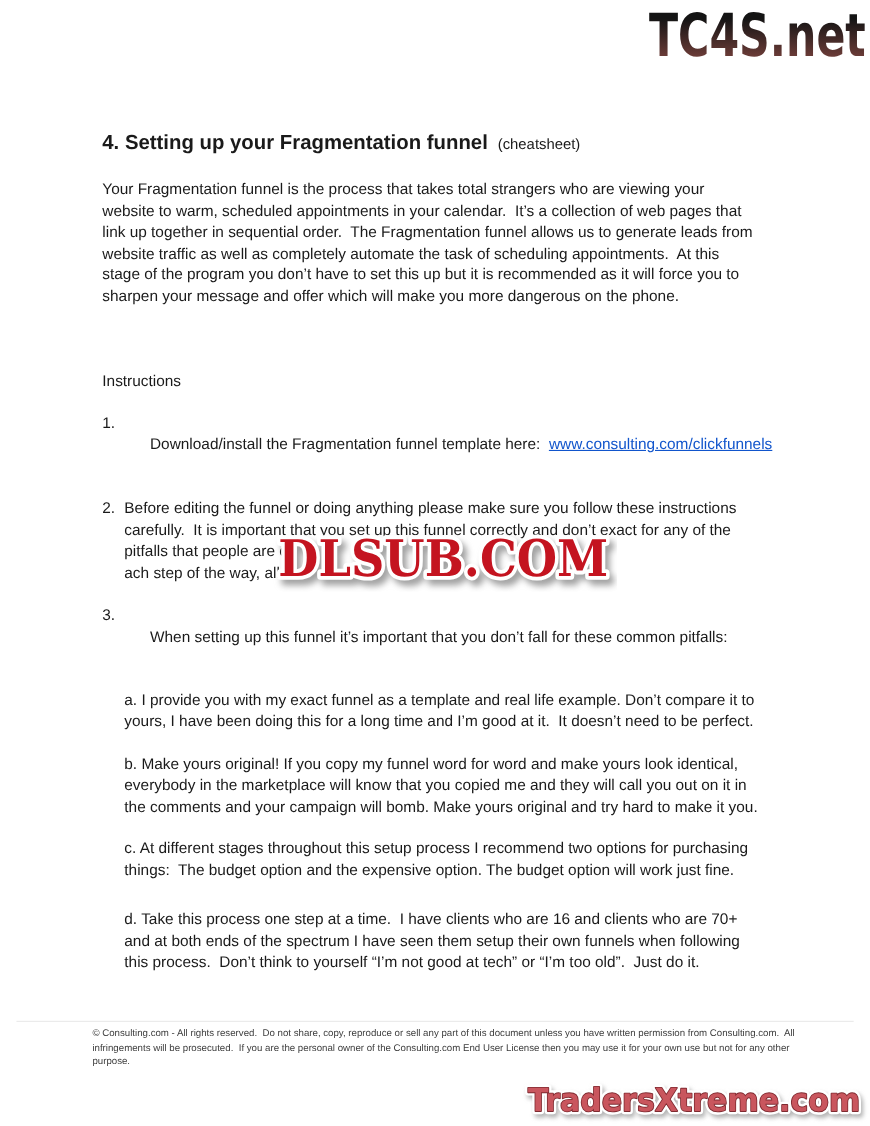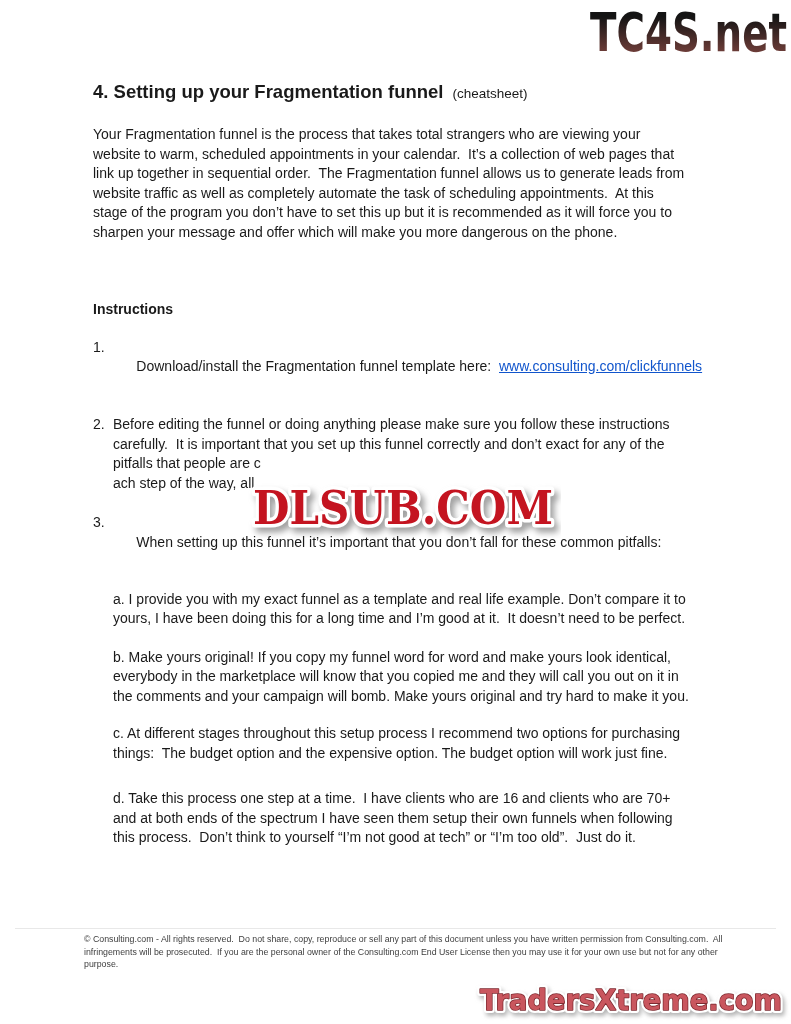--- a/index.html
+++ b/index.html
@@ -15,26 +15,26 @@
   .logo-overlay{
     position:absolute;left:30px;top:16px;
     border:1px solid #c9c9c9;background:rgba(248,248,248,0.45);
     padding:0 5px 1px 5px;white-space:nowrap;
     font-family:"DejaVu Serif","Liberation Serif",serif;
     color:rgba(45,40,40,0.88);font-size:20px;line-height:24px;
     text-decoration:underline;
   }
   .logo-overlay .small{font-size:12px;}
   
-  .content{position:absolute;left:93px;top:0;width:606px;padding-top:81px;}
+  .content{position:absolute;left:93px;top:0;width:606px;padding-top:118px;}
   .doc-title{font-size:18.5px;font-weight:bold;line-height:22px;white-space:pre;}
   .doc-title .cheat{font-weight:normal;font-size:13.5px;margin-left:9px;}
   .subhead{margin-top:48px;font-size:14px;font-weight:bold;line-height:19.5px;white-space:pre-wrap;}
   .para{margin-top:20px;font-size:14px;line-height:19.5px;white-space:pre-wrap;}
-  .h-instructions{margin-top:58px;font-size:14px;font-weight:bold;line-height:19.5px;}
+  .h-instructions{margin-top:58px;font-size:14px;font-weight:normal;line-height:19.5px;}
   .item{position:relative;padding-left:20px;font-size:14px;line-height:19.5px;}
   .item .num{position:absolute;left:0;top:0;}
   .item-1{margin-top:18px;white-space:pre;}
   .item-2{margin-top:19px;}
   .item-3{margin-top:20px;white-space:pre-wrap;}
   .l{white-space:pre;}
   .l-split{display:flex;white-space:pre;flex-direction:column;}
   .gap-flex{flex:1;}
   .gap-fixed{display:inline-block;width:280px;}
   .sub{padding-left:20px;font-size:14px;line-height:19.5px;white-space:pre-wrap;}

